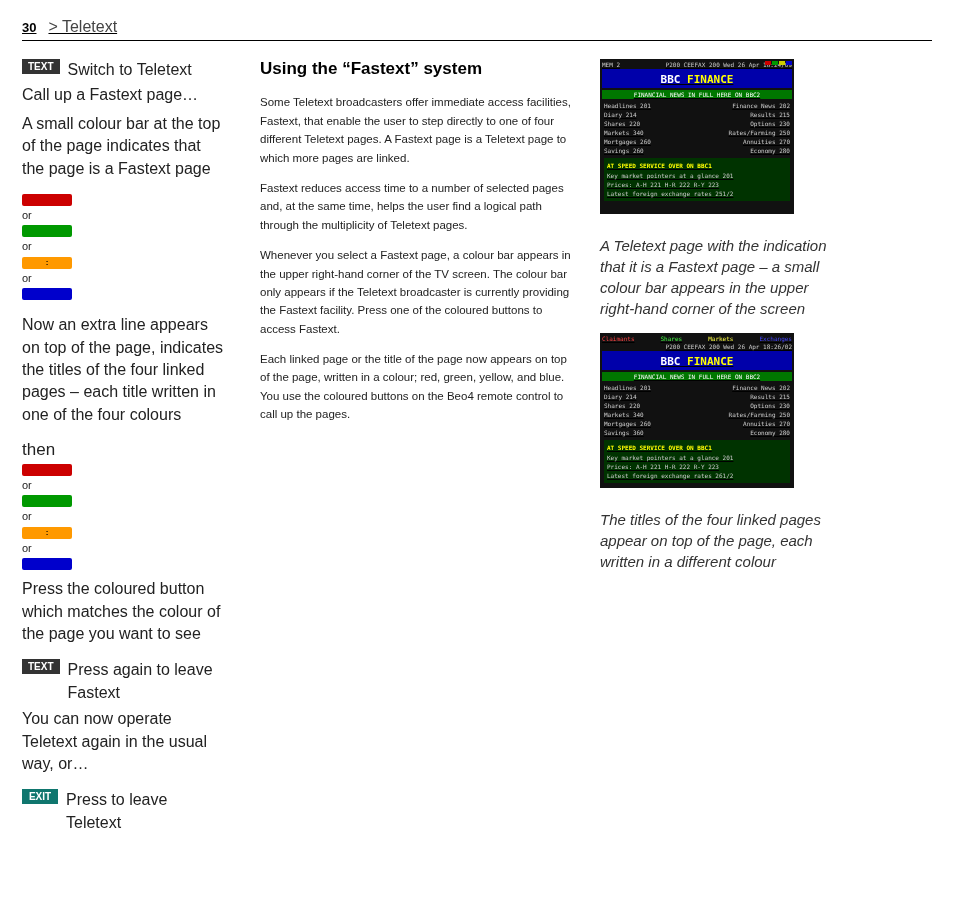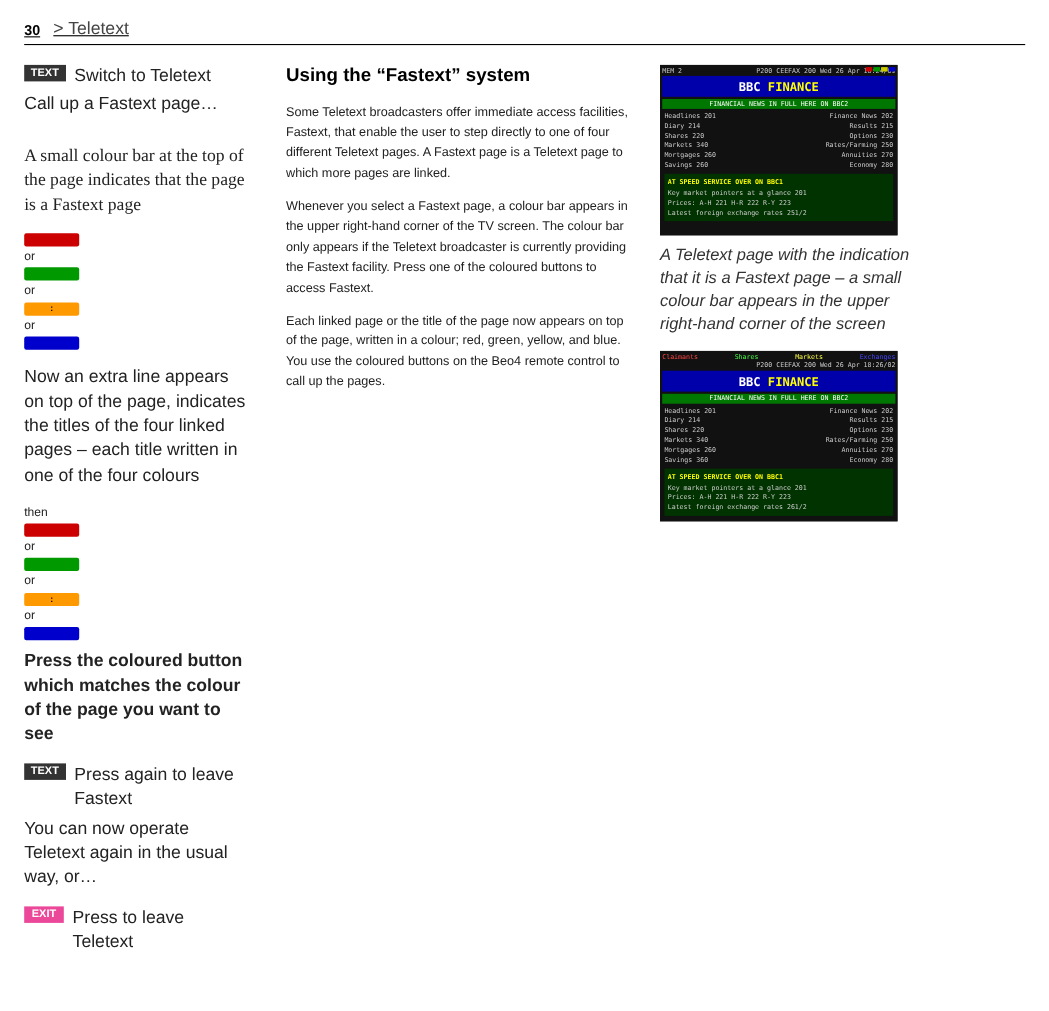--- a/index.html
+++ b/index.html
@@ -56,21 +56,21 @@
     .btn-label {
       display: inline-block;
       padding: 2px 6px;
       font-size: 10px;
       font-weight: bold;
       color: #fff;
       min-width: 36px;
       text-align: center;
     }
     .btn-text { background: #333; }
-    .btn-exit { background: #ec4899; }
+    .btn-exit { background: #0f766e; }
 
     .color-btn {
       display: inline-block;
       width: 50px;
       height: 12px;
       border-radius: 2px;
       vertical-align: middle;
     }
     .btn-red { background: #cc0000; }
     .btn-green { background: #009900; }
@@ -104,21 +104,21 @@
     }
 
     .or-label {
       font-size: 11px;
       color: #222;
       margin-left: 0;
       line-height: 1.4;
     }
 
     .then-label {
-      font-size: 11px;
+      font-size: 17px;
       color: #222;
       font-weight: normal;
       text-align: center;
     }
 
     .section-block {
       margin-bottom: 14px;
     }
 
     
@@ -154,27 +154,28 @@
     .right-col {
       flex: 1;
       padding-left: 8px;
     }
 
     .screenshot-block {
       margin-bottom: 14px;
     }
 
     .screenshot-img {
-      width: 216px;
+      width: 194px;
       height: 155px;
       background: #111;
       display: block;
-      margin-bottom: 7px;
+      margin-bottom: 21px;
       position: relative;
       overflow: hidden;
+      text-decoration: underline;
     }
 
     .screenshot-caption {
       font-size: 15px;
       color: #333;
       line-height: 1.4;
       font-style: italic;
       max-width: 230px;
     }
 
@@ -203,24 +204,24 @@
 
   <div class="main-layout">
 
     <div class="left-col">
 
       <div class="section-block">
         <div class="left-item-row">
           <span class="btn-label btn-text">TEXT</span>
           <span class="left-item-text">Switch to Teletext</span>
         </div>
-        <div style="margin-bottom: 24px; margin-left: 0;">
+        <div style="margin-bottom: 6px; margin-left: 0;">
           <span class="left-item-text">Call up a Fastext page…</span>
         </div>
-        <div style="margin-bottom: 6px; font-family: Liberation Serif, serif;">
+        <div style="margin-bottom: 6px;">
           <span class="left-item-text">A small colour bar at the top of the page indicates that the page is a Fastext page</span>
         </div>
       </div>
 
       <div class="section-block">
         <div class="color-row">
           <span class="color-btn btn-red"></span>
         </div>
         <div style="display:flex;align-items:center;gap:6px; margin-bottom:2px;">
           <span class="or-label">or</span>
@@ -264,21 +265,21 @@
         </div>
         <div class="color-row">
           <span class="btn-yellow-small">:</span>
         </div>
         <div style="display:flex;align-items:center;gap:6px; margin-bottom:2px;">
           <span class="or-label">or</span>
         </div>
         <div class="color-row">
           <span class="color-btn btn-blue"></span>
         </div>
-        <div style="margin-top:8px;font-weight:bold;">
+        <div style="margin-top:8px;">
           <span class="left-item-text">Press the coloured button which matches the colour of the page you want to see</span>
         </div>
       </div>
 
       <div class="section-block">
         <div class="left-item-row">
           <span class="btn-label btn-text">TEXT</span>
           <span class="left-item-text">Press again to leave Fastext</span>
         </div>
         <div style="margin-top:4px;">
@@ -295,20 +296,21 @@
 
     </div>
 
     <div class="center-col">
 
       <h1 class="section-title">
         <span>Using the “Fastext” system</span>
       </h1>
 
       <p class="body-text">Some Teletext broadcasters offer immediate access facilities, Fastext, that enable the user to step directly to one of four different Teletext pages. A Fastext page is a Teletext page to which more pages are linked.</p>
+      <p class="body-text">Fastext reduces access time to a number of selected pages and, at the same time, helps the user find a logical path through the multiplicity of Teletext pages.</p>
       <p class="body-text">Whenever you select a Fastext page, a colour bar appears in the upper right-hand corner of the TV screen. The colour bar only appears if the Teletext broadcaster is currently providing the Fastext facility. Press one of the coloured buttons to access Fastext.</p>
       <p class="body-text">Each linked page or the title of the page now appears on top of the page, written in a colour; red, green, yellow, and blue. You use the coloured buttons on the Beo4 remote control to call up the pages.</p>
 
     </div>
 
     <div class="right-col">
 
       <div class="screenshot-block">
         <div class="screenshot-img">
 
@@ -427,19 +429,20 @@
             </div>
 
             <div style="background:#003300;margin:3px 2px 2px 2px;padding:3px;font-family:monospace;font-size:6px;color:#ccc;line-height:1.5;">
               <div style="color:#ffff00;font-weight:bold;margin-bottom:1px;">AT SPEED SERVICE OVER ON BBC1</div>
               <div>Key market pointers at a glance 201</div>
               <div>Prices: A-H 221  H-R 222  R-Y 223</div>
               <div>Latest foreign exchange rates 261/2</div>
             </div>
           </div>
         </div>
+        <p class="screenshot-caption">The titles of the four linked pages appear on top of the page, each written in a different colour</p>
       </div>
 
     </div>
 
   </div>
 
 </div>
 
 </body></html>

